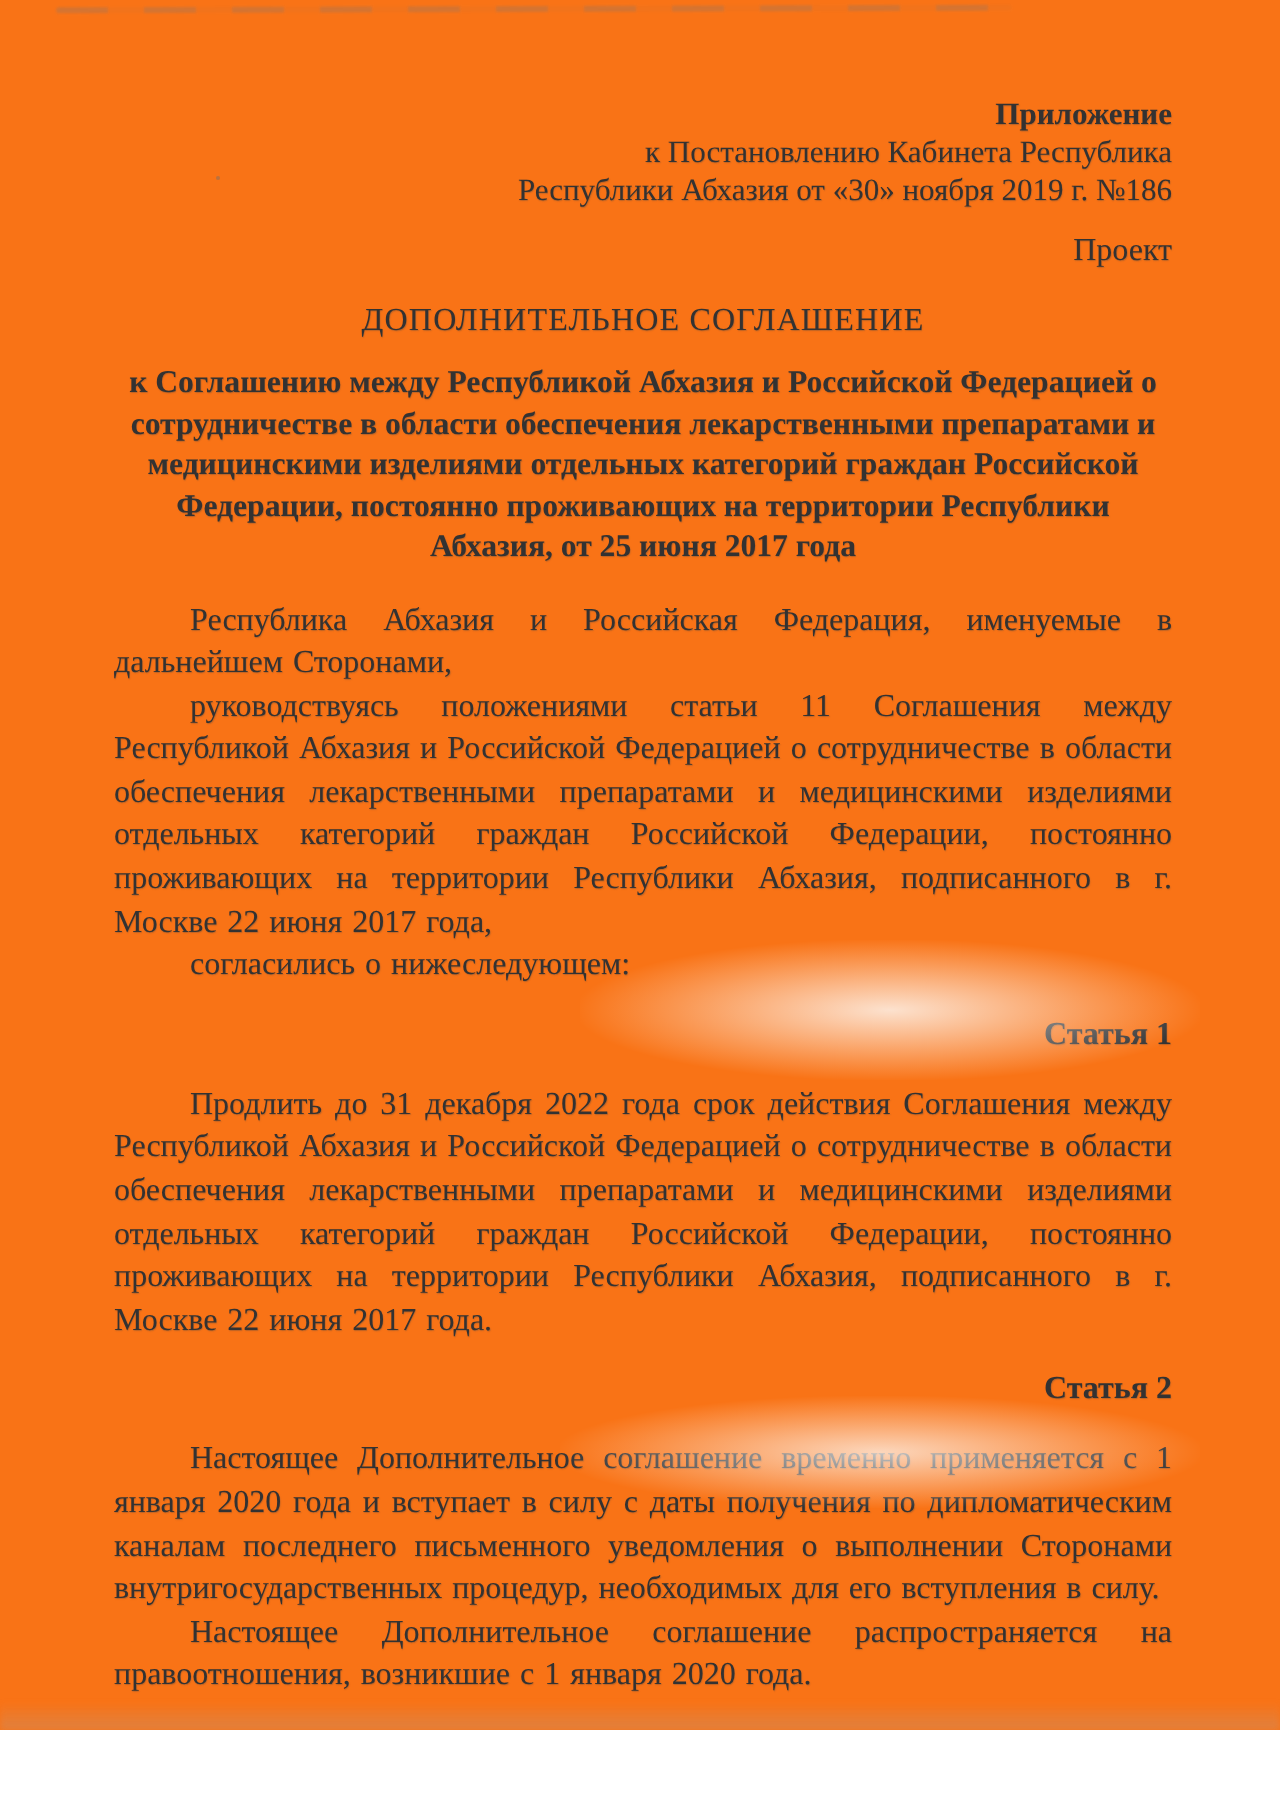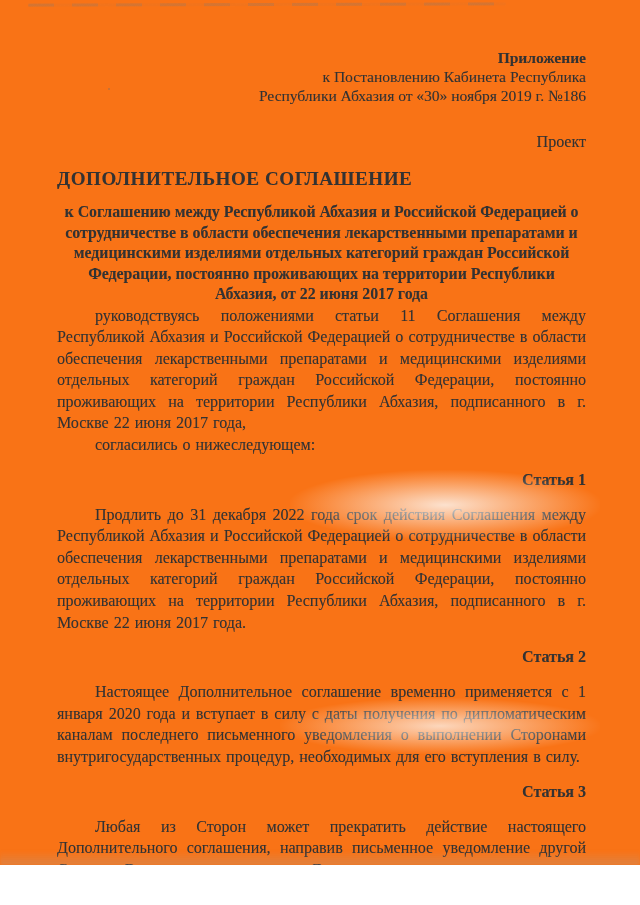--- a/index.html
+++ b/index.html
@@ -16,25 +16,25 @@
     position: absolute;
     left: 57px;
     right: 54px;
     top: 48px;
   }
   .txt {
     text-shadow: 0.3px 0.3px 0.6px rgba(70,70,70,0.35);
   }
   .appendix { text-align: right; font-size: 15.5px; line-height: 19px; }
   .appendix .b { font-weight: bold; }
-  .draft { text-align: right; font-size: 16px; margin-top: 28px; }
+  .draft { text-align: right; font-size: 16px; margin-top: 12px; }
   .doc-title {
-    text-align: left;
-    font-weight: bold;
-    font-size: 19px;
+    text-align: center;
+    font-weight: normal;
+    font-size: 16px;
     letter-spacing: 0.6px;
     margin-top: 17px;
   }
   .doc-subtitle {
     text-align: center;
     font-weight: bold;
     font-size: 15.8px;
     line-height: 20.5px;
     margin: 12px auto 0;
     max-width: 522px;
@@ -104,30 +104,32 @@
     <div class="appendix">
       <div class="b">Приложение</div>
       <div>к Постановлению Кабинета Республика</div>
       <div>Республики Абхазия от «30» ноября 2019 г. №186</div>
     </div>
 
     <div class="draft">Проект</div>
 
     <div class="doc-title">ДОПОЛНИТЕЛЬНОЕ СОГЛАШЕНИЕ</div>
 
-    <div class="doc-subtitle">к Соглашению между Республикой Абхазия и Российской Федерацией о сотрудничестве в области обеспечения лекарственными препаратами и медицинскими изделиями отдельных категорий граждан Российской Федерации, постоянно проживающих на территории Республики Абхазия, от 22 июня 2017 года</div>
+    <div class="doc-subtitle">к Соглашению между Республикой Абхазия и Российской Федерацией о сотрудничестве в области обеспечения лекарственными препаратами и медицинскими изделиями отдельных категорий граждан Российской Федерации, постоянно проживающих на территории Республики Абхазия, от 25 июня 2017 года</div>
 
+    <p class="para preamble-start">Республика Абхазия и Российская Федерация, именуемые в дальнейшем Сторонами,</p>
     <p class="para">руководствуясь положениями статьи 11 Соглашения между Республикой Абхазия и Российской Федерацией о сотрудничестве в области обеспечения лекарственными препаратами и медицинскими изделиями отдельных категорий граждан Российской Федерации, постоянно проживающих на территории Республики Абхазия, подписанного в г. Москве 22 июня 2017 года,</p>
     <p class="para">согласились о нижеследующем:</p>
 
     <div class="article-heading">Статья 1</div>
     <p class="para">Продлить до 31 декабря 2022 года срок действия Соглашения между Республикой Абхазия и Российской Федерацией о сотрудничестве в области обеспечения лекарственными препаратами и медицинскими изделиями отдельных категорий граждан Российской Федерации, постоянно проживающих на территории Республики Абхазия, подписанного в г. Москве 22 июня 2017 года.</p>
 
     <div class="article-heading">Статья 2</div>
     <p class="para">Настоящее Дополнительное соглашение временно применяется с 1 января 2020 года и вступает в силу с даты получения по дипломатическим каналам последнего письменного уведомления о выполнении Сторонами внутригосударственных процедур, необходимых для его вступления в силу.</p>
+    <p class="para">Настоящее Дополнительное соглашение распространяется на правоотношения, возникшие с 1 января 2020 года.</p>
 
     <div class="article-heading">Статья 3</div>
     <p class="para">Любая из Сторон может прекратить действие настоящего Дополнительного соглашения, направив письменное уведомление другой Стороне. В этом случае настоящее Дополнительное соглашение прекратит свое действие через 30 дней с даты получения такого уведомления.</p>
 
   </div>
 
   <div class="fade-spot fade-a1"></div>
   <div class="fade-spot fade-a2"></div>
 
   <div class="speck" style="left:108px; top:88px;"></div>

